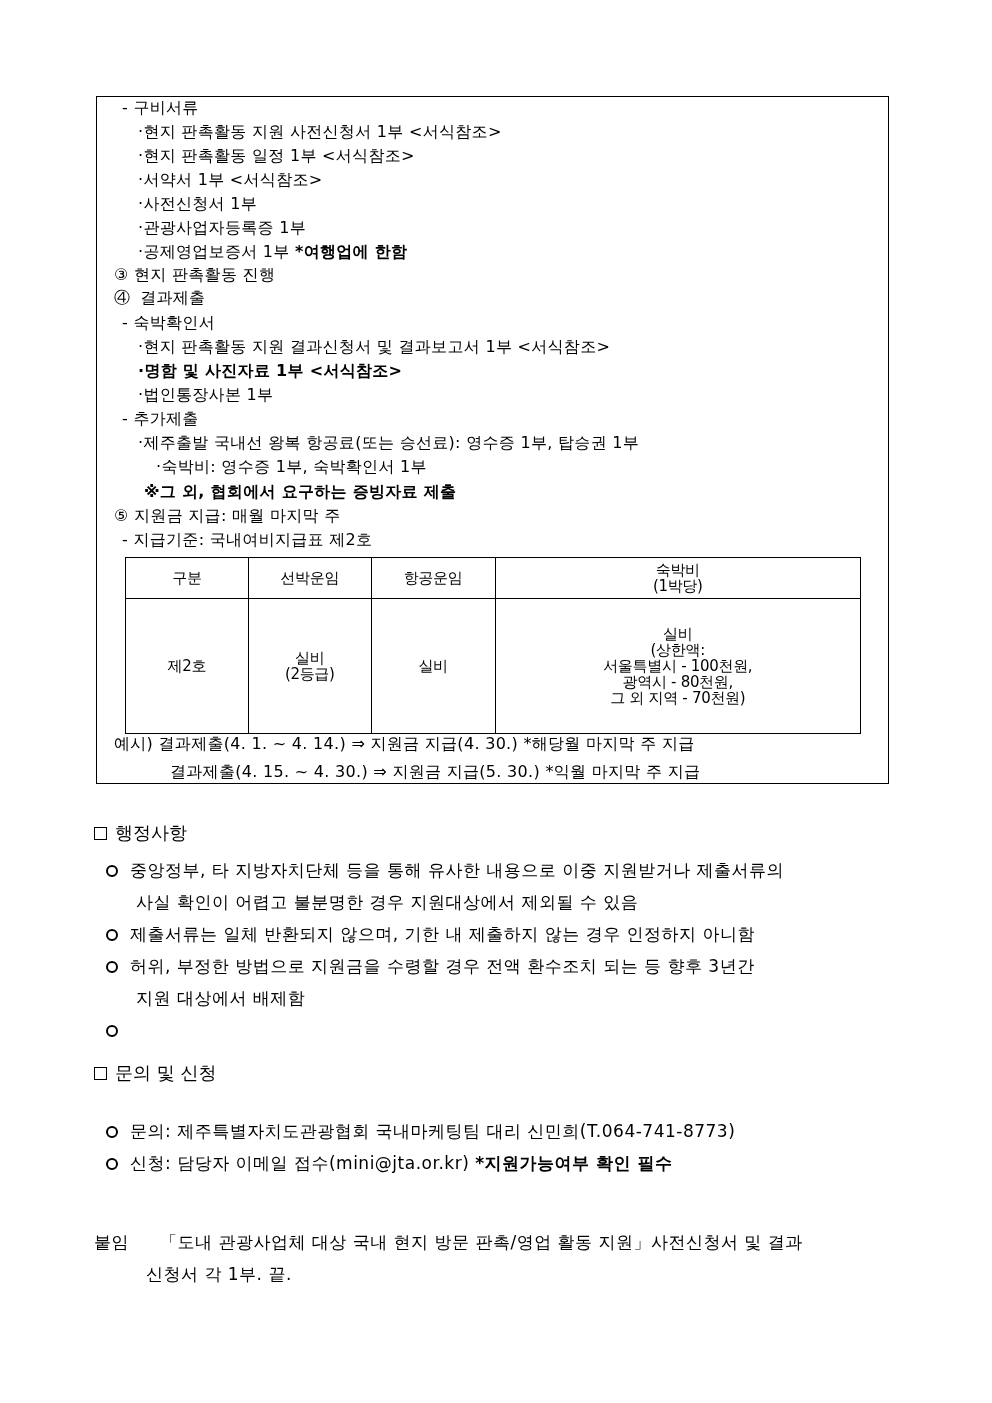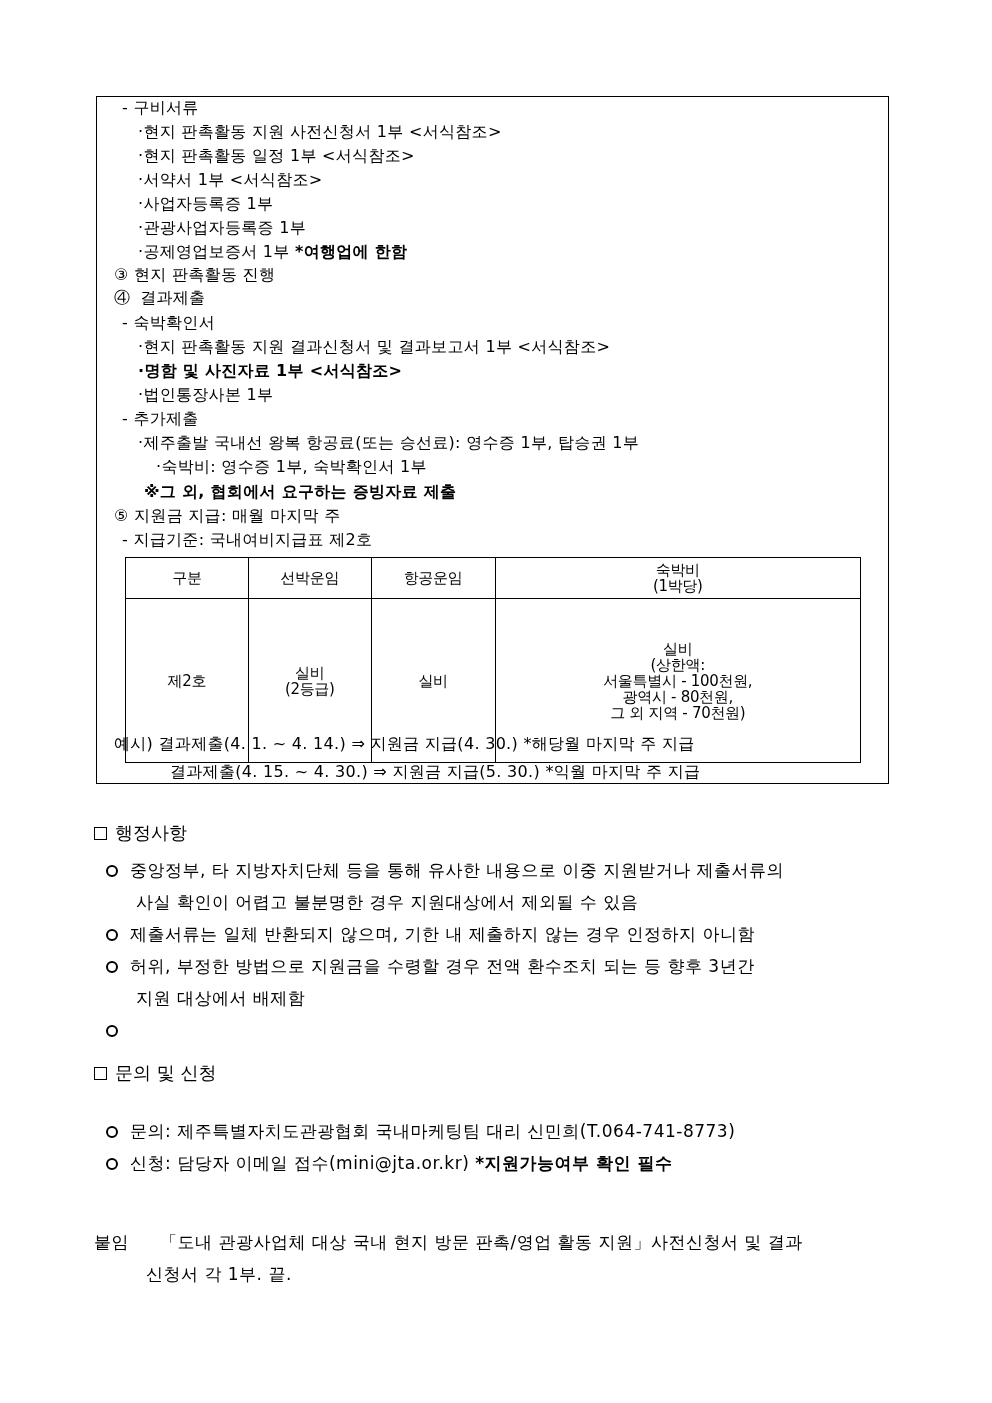--- a/index.html
+++ b/index.html
@@ -9,21 +9,21 @@
     color: #000000;
   }
   .abs { position: absolute; white-space: nowrap; }
   .box {
     position: absolute; left: 96px; top: 96px; width: 793px; height: 688px;
     border: 1.5px solid #000; box-sizing: border-box;
   }
   .line { font-size: 16px; line-height: 24px; letter-spacing: 0.3px; }
   .b { font-weight: bold; }
   table.rate {
-    position: absolute; left: 125px; top: 557px; width: 736px; height: 206px;
+    position: absolute; left: 125px; top: 557px; width: 736px; height: 177px;
     border-collapse: collapse; font-size: 15px; line-height: 16px;
     letter-spacing: -0.3px;
   }
   table.rate td, table.rate th {
     border: 1.5px solid #000; text-align: center; vertical-align: middle;
     font-weight: normal; padding: 0;
   }
   table.rate tr.h { height: 41px; }
   .sec-title { font-size: 18px; line-height: 26px; }
   .sq {
@@ -38,21 +38,21 @@
 </style>
 </head>
 <body>
 
 <div class="box"></div>
 
 <div class="abs line" style="left:122px;top:96px;">- 구비서류</div>
 <div class="abs line" style="left:138px;top:120px;">·현지 판촉활동 지원 사전신청서 1부 &lt;서식참조&gt;</div>
 <div class="abs line" style="left:138px;top:144px;">·현지 판촉활동 일정 1부 &lt;서식참조&gt;</div>
 <div class="abs line" style="left:138px;top:168px;">·서약서 1부 &lt;서식참조&gt;</div>
-<div class="abs line" style="left:138px;top:192px;">·사업자등록증 1부</div>
+<div class="abs line" style="left:138px;top:192px;">·사전신청서 1부</div>
 <div class="abs line" style="left:138px;top:216px;">·관광사업자등록증 1부</div>
 <div class="abs line" style="left:138px;top:240px;">
   <span>·공제영업보증서 1부 </span><span class="b">*여행업에 한함</span>
 </div>
 
 <div class="abs line" style="left:114px;top:263px;">③ 현지 판촉활동 진행</div>
 <div class="abs line" style="left:114px;top:287px;font-family:Liberation Mono, monospace;">④ 결과제출</div>
 <div class="abs line" style="left:122px;top:311px;">- 숙박확인서</div>
 <div class="abs line" style="left:138px;top:335px;">·현지 판촉활동 지원 결과신청서 및 결과보고서 1부 &lt;서식참조&gt;</div>
 <div class="abs line b" style="left:138px;top:359px;">·명함 및 사진자료 1부 &lt;서식참조&gt;</div>

